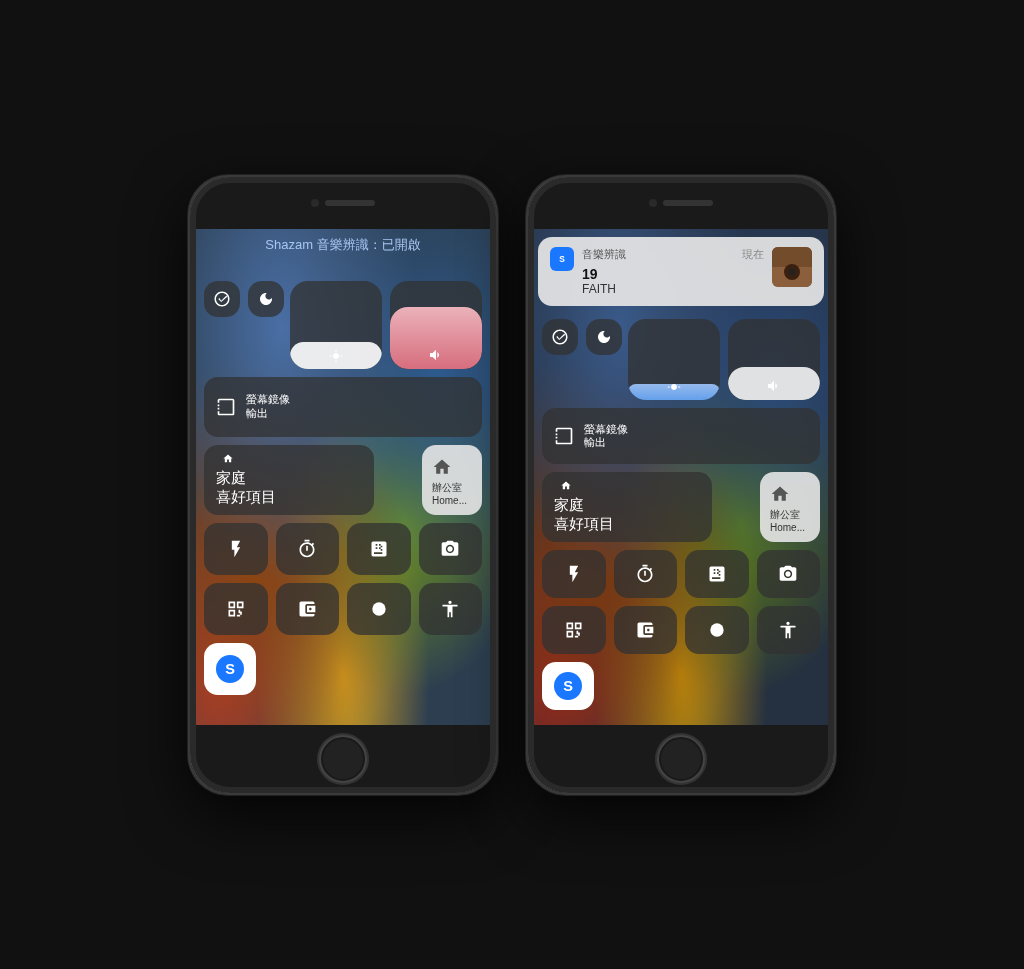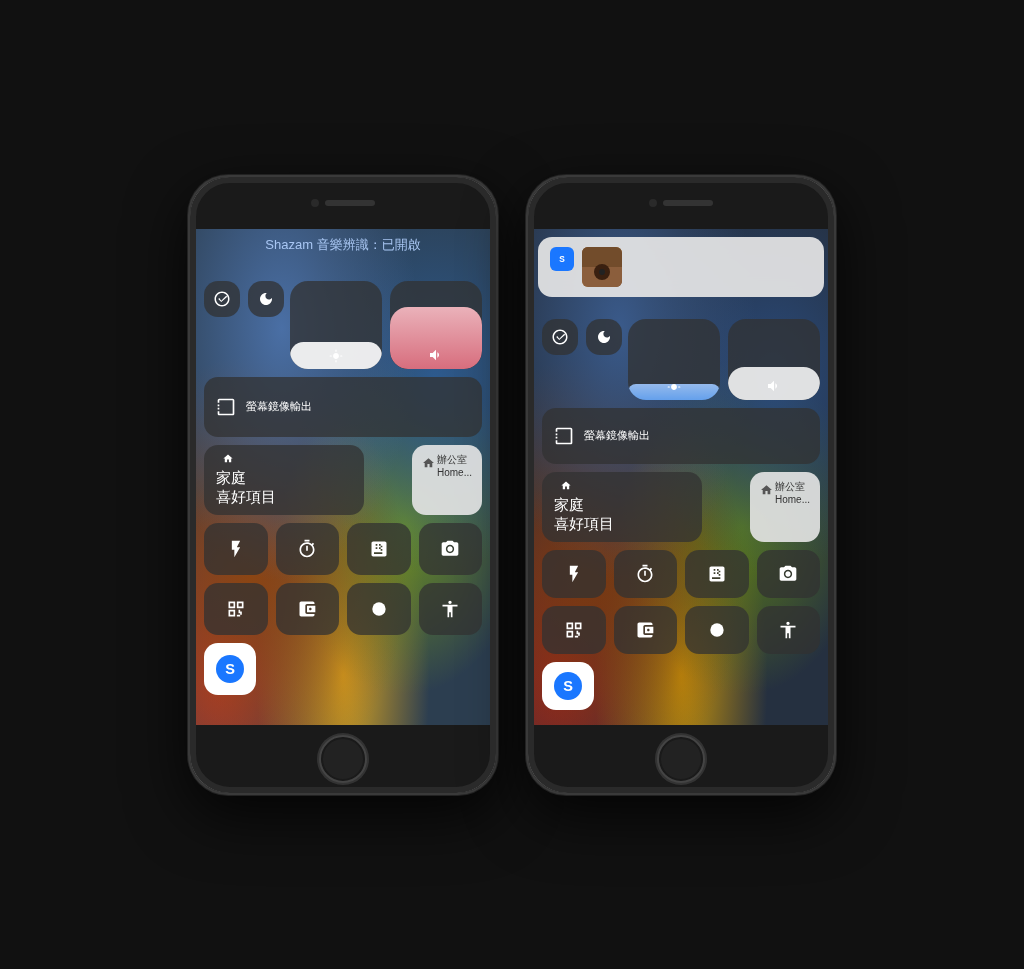--- a/index.html
+++ b/index.html
@@ -257,21 +257,21 @@
       border-radius: 14px;
       display: flex;
       align-items: center;
       justify-content: flex-start;
       padding: 0 12px;
       gap: 10px;
       cursor: pointer;
     }
     .mirror-label {
       display: flex;
-      flex-direction: row;
+      flex-direction: column;
     }
     .mirror-label-text {
       color: white;
       font-size: 11px;
       font-weight: 500;
       line-height: 1.2;
     }
 
     
     .home-row {
@@ -289,24 +289,25 @@
       justify-content: flex-end;
       padding: 8px 12px;
       cursor: pointer;
     }
     .home-label {
       color: white;
       font-size: 15px;
       line-height: 1.3;
     }
     .office-btn {
-      width: 70px;
+      width: 60px;
       background: rgba(230, 230, 230, 0.9);
       border-radius: 14px;
       display: flex;
+      flex-direction: column;
       align-items: flex-start;
       justify-content: flex-end;
       padding: 8px 10px;
       cursor: pointer;
       gap: 2px;
       margin-left: 40px;
     }
     .office-label {
       color: #333;
       font-size: 10px;
@@ -519,20 +520,28 @@
     <div class="screen">
       <div class="screen-bg" style="background: radial-gradient(ellipse at 30% 20%, #3a5a8a 0%, transparent 45%), radial-gradient(ellipse at 80% 30%, #2a4a7a 0%, transparent 40%), radial-gradient(ellipse at 20% 70%, #7a3a10 0%, transparent 45%), radial-gradient(ellipse at 70% 60%, #5a7a1a 0%, transparent 40%), radial-gradient(ellipse at 50% 90%, #c8940a 0%, transparent 40%), radial-gradient(ellipse at 10% 90%, #a02020 0%, transparent 30%), #253040;"></div>
 
       <div class="notification-banner">
         <div class="notif-icon">
           <svg width="16" height="16" viewBox="0 0 100 100">
             <circle cx="50" cy="50" r="50" fill="#1a77ff"></circle>
             <text x="50" y="67" text-anchor="middle" font-size="52" font-weight="bold" fill="white" font-family="Arial">S</text>
           </svg>
         </div>
+        <div class="notif-content">
+          <div class="notif-header">
+            <span class="notif-app-name">音樂辨識</span>
+            <span class="notif-time">現在</span>
+          </div>
+          <div class="notif-title">19</div>
+          <div class="notif-subtitle">FAITH</div>
+        </div>
         <div class="notif-album-art">
           <svg width="40" height="40" viewBox="0 0 40 40">
             <rect width="40" height="40" fill="#8B5E3C"></rect>
             <rect width="40" height="20" fill="#5a3a1a" opacity="0.5"></rect>
             <circle cx="20" cy="25" r="8" fill="#3a2010"></circle>
             <circle cx="20" cy="25" r="3" fill="#222"></circle>
           </svg>
         </div>
       </div>
 

